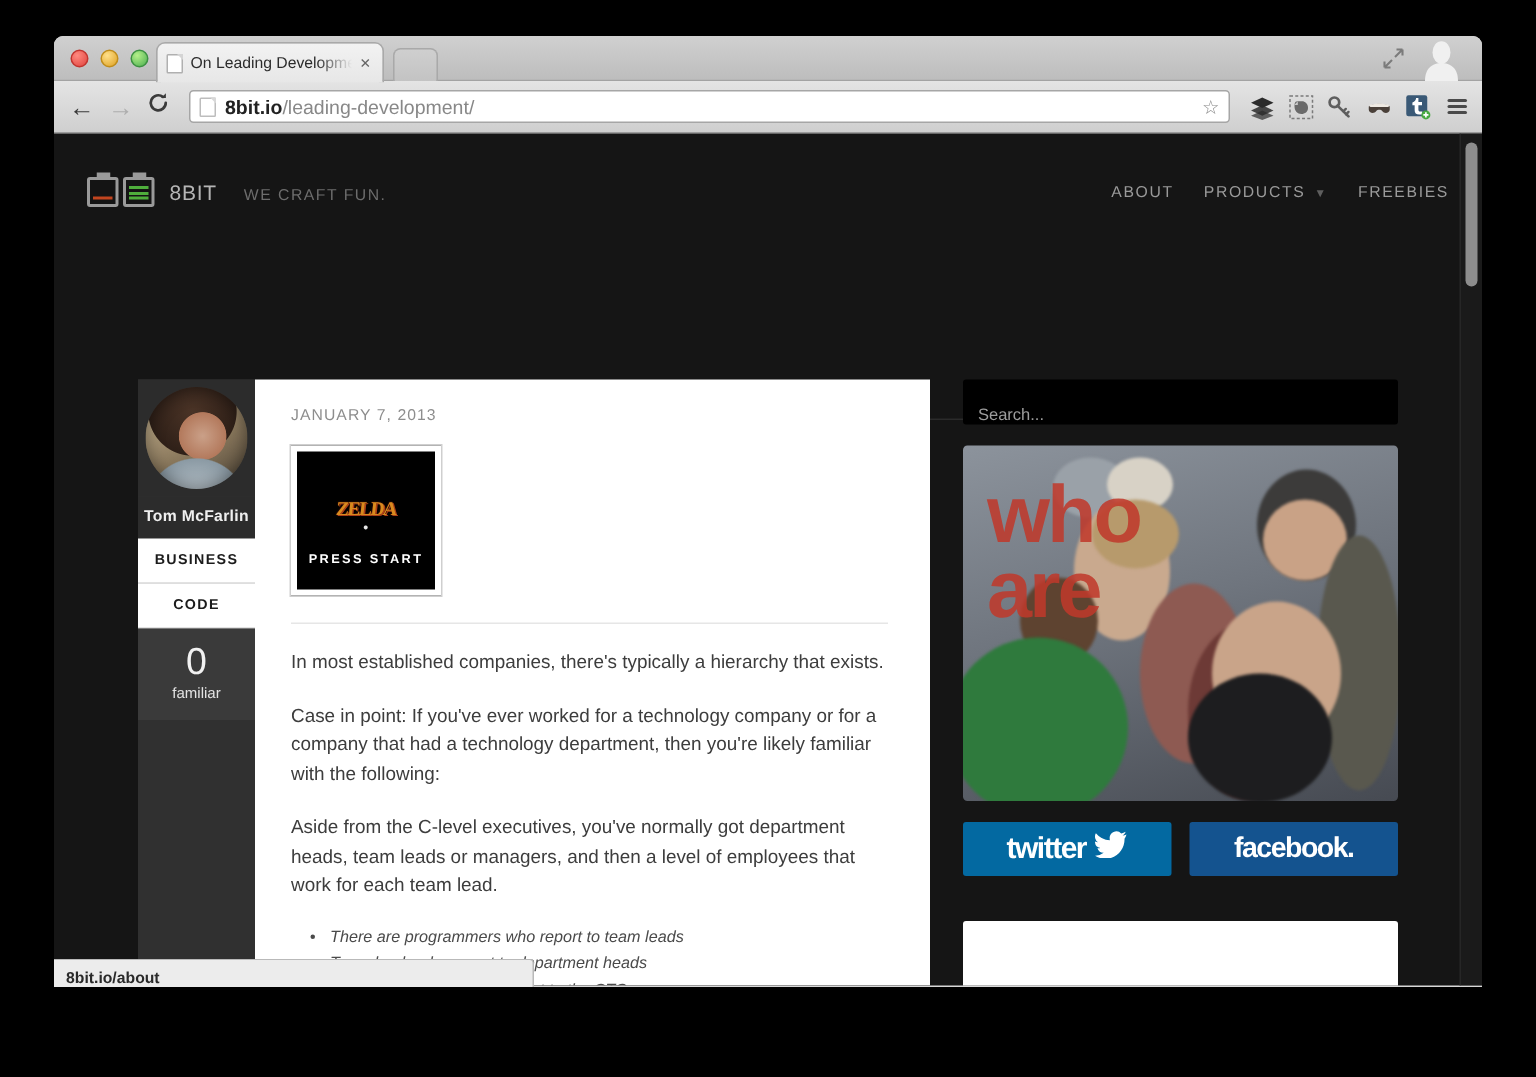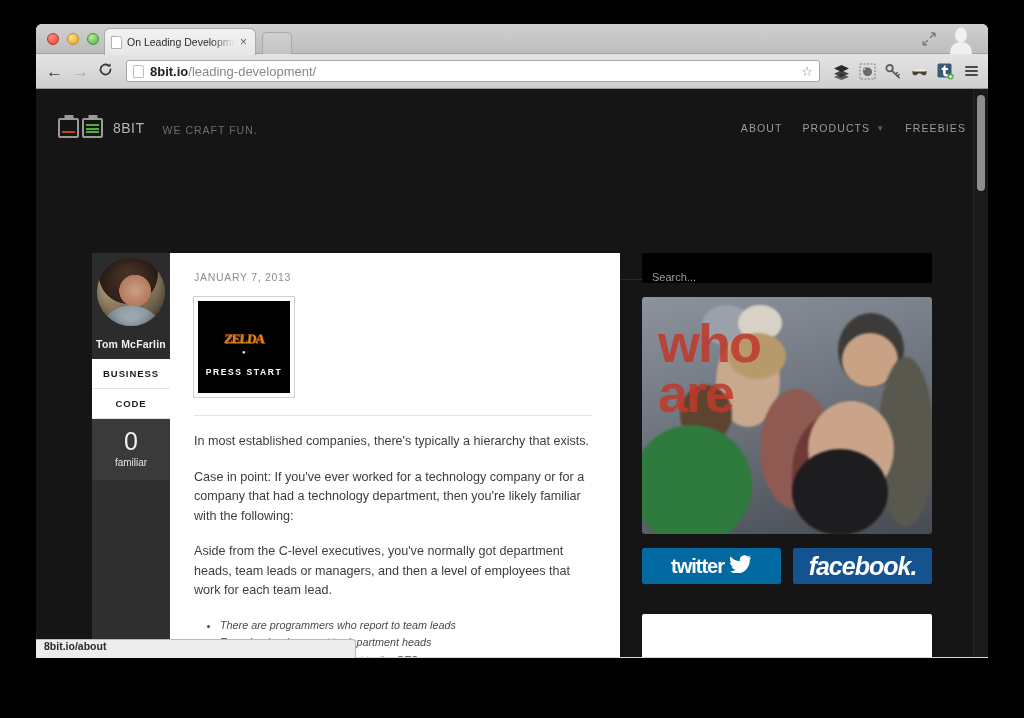--- a/index.html
+++ b/index.html
@@ -312,21 +312,21 @@
     color: #c0392b; opacity: .86;
     letter-spacing: -2px;
   }
   .social-row { display:flex; gap:12px; margin-top: 14px; }
   .social {
     flex:1; height: 36px; border-radius: 2px;
     display:flex; align-items:center; justify-content:center; gap:6px;
     color:#fff; font-size: 20px; font-weight:bold; letter-spacing:-1px;
   }
   .social.twitter { background:#0369a1; }
-  .social.facebook { background:#14538f; font-size:25px;font-style:italic; }
+  .social.facebook { background:#14538f; font-size:19px; }
   .widget-white {
     margin-top: 30px;
     height: 60px; background:#fff; border-radius:2px;
   }
 
   
   .scrollbar {
     position:absolute; right:0; top:0; bottom:0; width: 15px;
     background:#1a1a1a; border-left:1px solid #262626;
   }
@@ -336,21 +336,21 @@
   }
 
   
   .status-bar {
     position: absolute;
     left: 36px; bottom: 60px;
     height: 19px; min-width: 320px;
     background: #ececec;
     border: 1px solid #b9b9b9; border-left:none; border-bottom:none;
     border-radius: 0 3px 0 0;
-    display:flex; align-items:flex-start;
+    display:flex; align-items:flex-end;
     padding: 0 8px;
     z-index: 20;
   }
   .status-bar span { font-size: 10.5px; color: #2a2a2a; font-weight: 600; }
 </style>
 </head>
 <body>
 
 <div class="browser-window">
 

